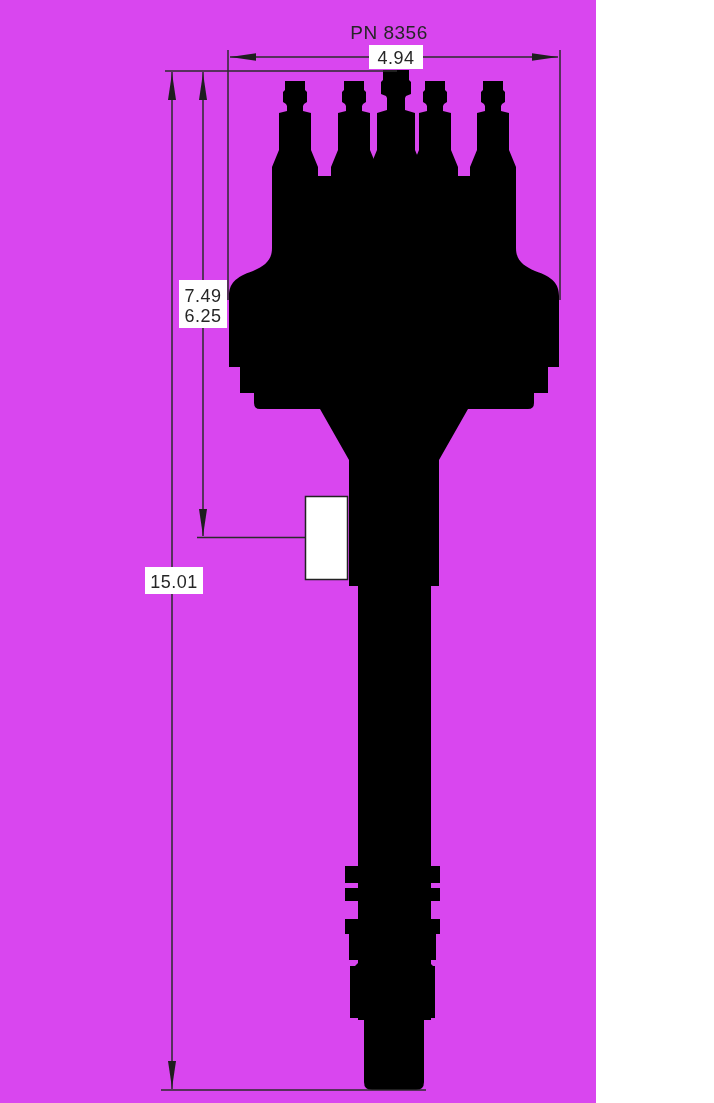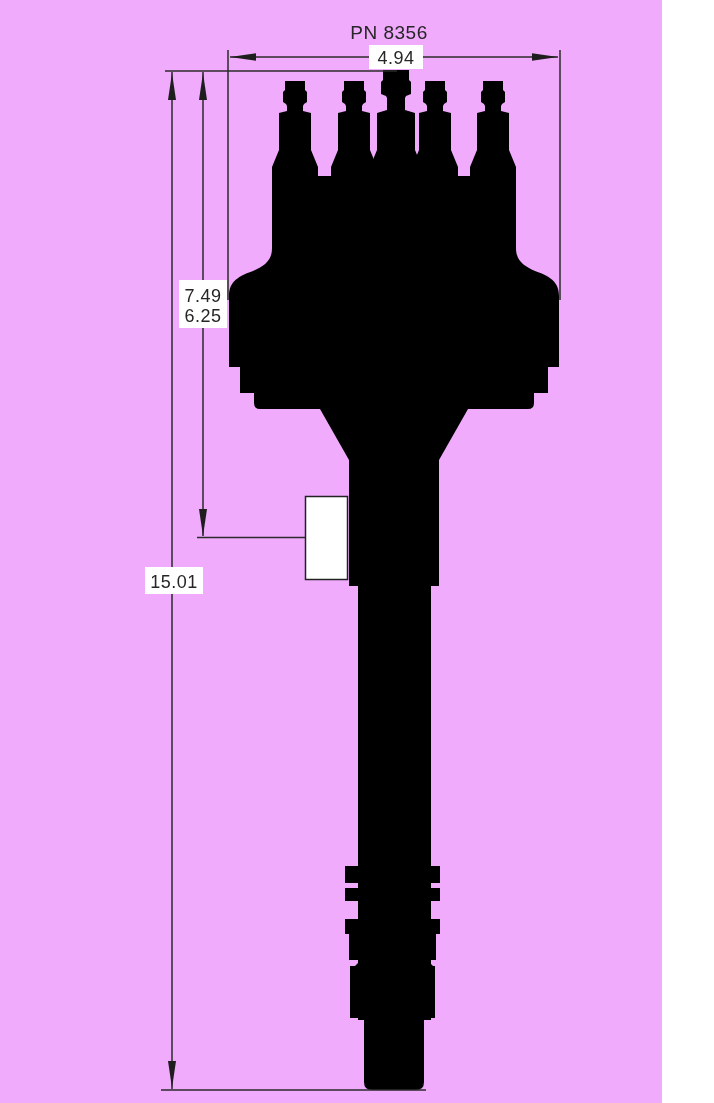--- a/index.html
+++ b/index.html
@@ -2,23 +2,23 @@
 <html><head>
 <meta charset="utf-8">
 <style>
   html, body {
     margin: 0;
     padding: 0;
     background: #ffffff;
   }
   .stage {
     position: relative;
-    width: 662px;
+    width: 596px;
     height: 1103px;
-    background: #f0abfc;
+    background: #d946ef;
     overflow: hidden;
     font-family: "Liberation Sans", sans-serif;
   }
   svg { display: block; }
   .dim-line {
     stroke: #2b2b2b;
     stroke-width: 1.5;
     fill: none;
   }
   .dim-arrow {

